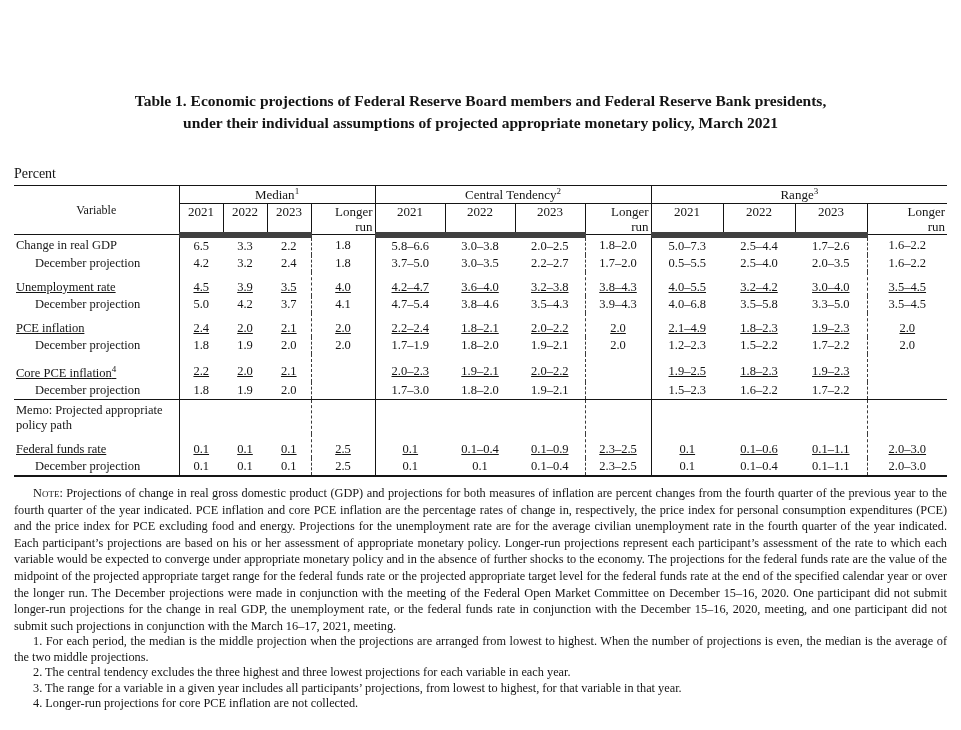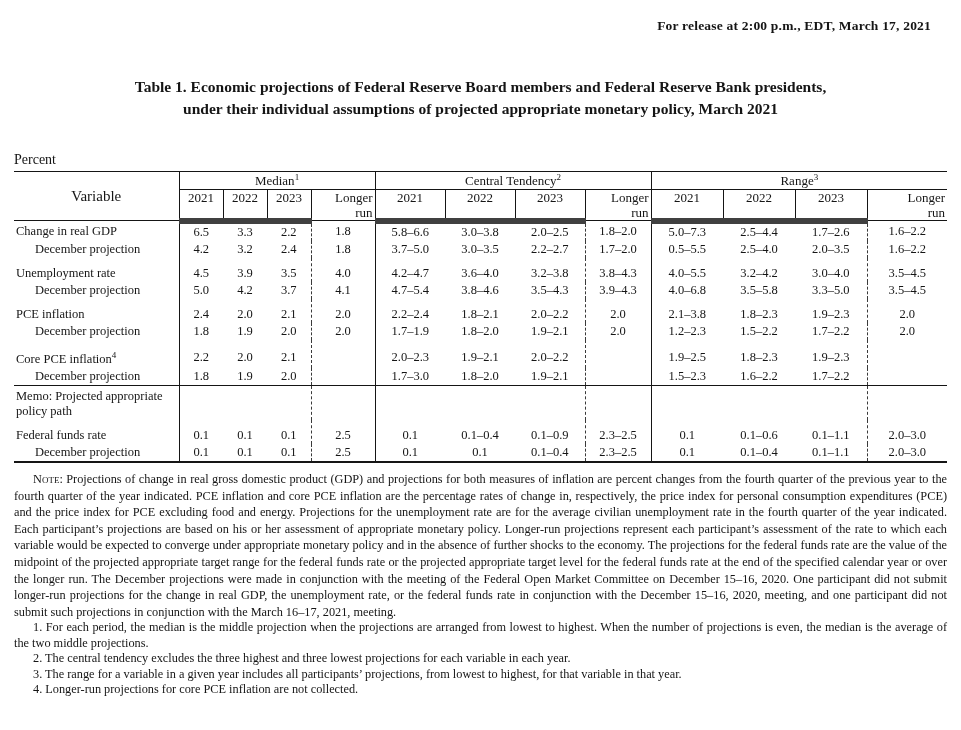--- a/index.html
+++ b/index.html
@@ -16,21 +16,21 @@
   .release {
     padding-top: 18px;
     text-align: right;
     margin-right: 16px;
     font-weight: bold;
     font-size: 13.5px;
     letter-spacing: 0.2px;
   }
 
   .title-block {
-    margin-top: 42px;
+    margin-top: 90px;
     text-align: center;
     font-weight: bold;
     font-size: 15.5px;
     line-height: 22px;
   }
 
   .unit-label {
     margin: 32px 0 3px 0;
     font-size: 14px;
   }
@@ -43,21 +43,21 @@
     font-size: 12.5px;
     table-layout: fixed;
   }
   .proj th, .proj td { padding: 0 2px; font-weight: normal; }
 
   
   .var-head {
     border-right: 1px solid #151515;
     border-bottom: 1px solid #151515;
     text-align: center; vertical-align: middle;
-    font-size: 15px;
+    font-size: 12px;
   }
   .group-head {
     border-bottom: 1px solid #151515;
     text-align: center;
     padding: 3px 0 4px 0;
     font-size: 13px;
   }
   .g-end { border-right: 1px solid #151515; }
   .year-head {
     border-right: 1px solid #151515;
@@ -75,41 +75,40 @@
   .lr-head .wrap { display: inline-block; max-width: 46px; }
   sup { font-size: 9px; }
 
   
   .proj tbody td { line-height: 15px; padding-top: 1px; padding-bottom: 1px; }
   .c-var { border-right: 1px solid #151515; text-align: left; padding-left: 5px; padding-right: 4px; }
   .c-var.indent { padding-left: 21px; }
   .c-num { text-align: center; }
   .c-lr { border-left: 1px dashed #3a3a3a; }
   .c-groupend { border-right: 1px solid #151515; }
-  tr.group-start td { padding-top: 8px; }
+  tr.group-start td { padding-top: 8px; text-decoration: underline; }
   tr.memo-row td { border-top: 1px solid #151515; padding-top: 3px; }
 
   
   .notes { margin-top: 8px; width: 933px; }
   .notes p {
     margin: 0;
     text-align: justify;
     text-indent: 19px;
     font-size: 12.3px;
     line-height: 16.6px;
   }
   .notes p.fn { line-height: 15.4px; }
   .sc { font-variant: small-caps; }
 </style>
 </head>
 <body>
 
 <div class="page">
 
-  <div class="release">For release at 2:00 p.m., EDT, March 17, 2021</div>
 
   <div class="title-block">
     <div>Table 1. Economic projections of Federal Reserve Board members and Federal Reserve Bank presidents,</div>
     <div>under their individual assumptions of projected appropriate monetary policy, March 2021</div>
   </div>
 
   <div class="unit-label">Percent</div>
 
   <table class="proj">
     <colgroup>
@@ -213,21 +212,21 @@
         <tr class="group-start">
           <td class="c-var"><span>PCE inflation</span></td>
           <td class="c-num">2.4</td>
           <td class="c-num">2.0</td>
           <td class="c-num">2.1</td>
           <td class="c-num c-lr c-groupend">2.0</td>
           <td class="c-num">2.2–2.4</td>
           <td class="c-num">1.8–2.1</td>
           <td class="c-num">2.0–2.2</td>
           <td class="c-num c-lr c-groupend">2.0</td>
-          <td class="c-num">2.1–3.8</td>
+          <td class="c-num">2.1–4.9</td>
           <td class="c-num">1.8–2.3</td>
           <td class="c-num">1.9–2.3</td>
           <td class="c-num c-lr">2.0</td>
         </tr>
         <tr>
           <td class="c-var indent"><span>December projection</span></td>
           <td class="c-num">1.8</td>
           <td class="c-num">1.9</td>
           <td class="c-num">2.0</td>
           <td class="c-num c-lr c-groupend">2.0</td>

